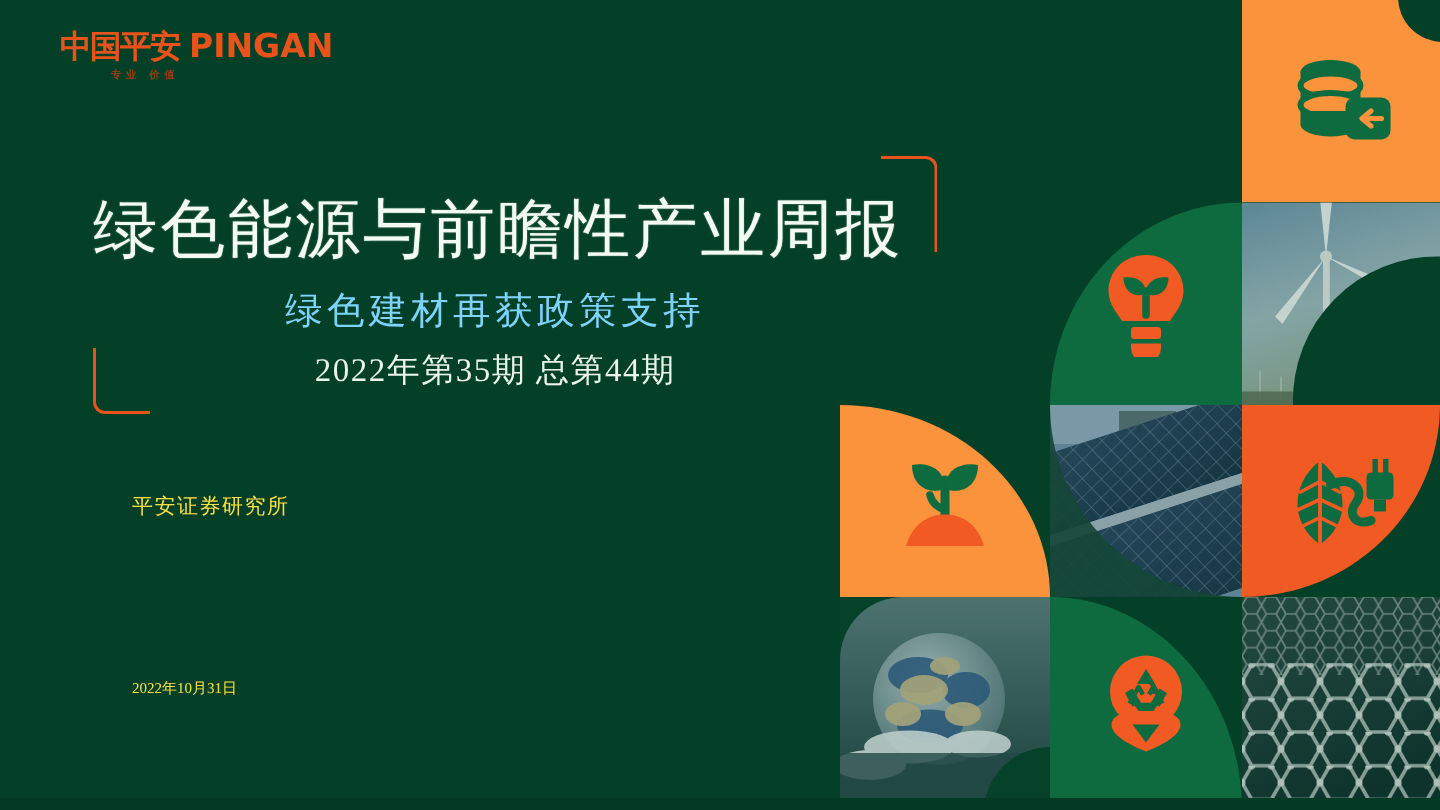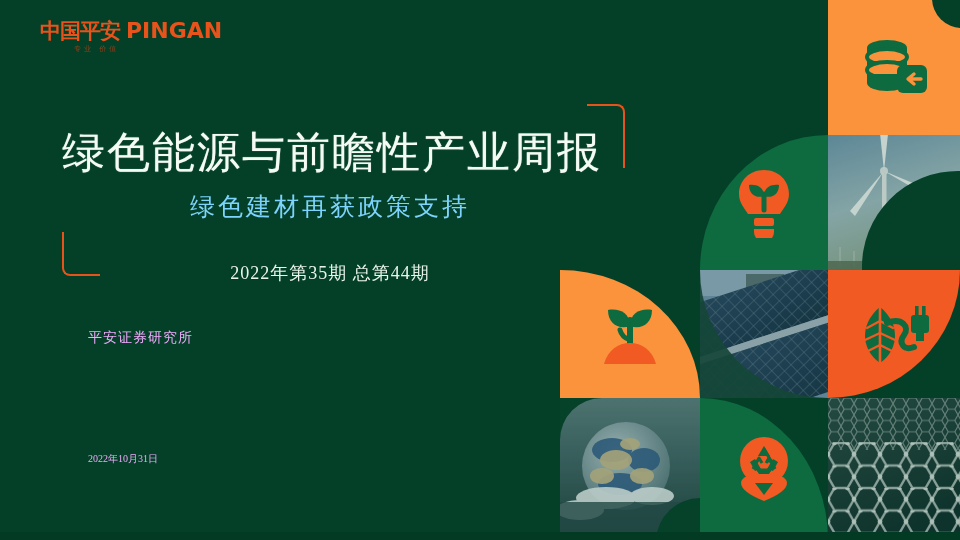--- a/index.html
+++ b/index.html
@@ -22,54 +22,54 @@
   .logo-main{
     font-family:"DejaVu Sans","Liberation Sans",sans-serif;
     font-weight:bold;color:#E8531B;font-size:21px;letter-spacing:1px;
     white-space:nowrap;line-height:22px;
   }
   .logo-main .cn{letter-spacing:-1px;}
   .logo-main .en{font-size:22px;letter-spacing:0px;margin-left:6px;}
   .logo-sub{
     font-family:"DejaVu Sans","Liberation Sans",sans-serif;
     color:#9a3f16;font-size:7px;letter-spacing:3px;margin-left:34px;margin-top:2px;
-    white-space:nowrap;opacity:.95;
+    white-space:nowrap;opacity:.95;font-weight:bold;
   }
 
   .report-kind{
     position:absolute;right:140px;top:30px;
     color:#DCEFE0;font-size:17px;letter-spacing:2px;white-space:nowrap;
   }
 
   .title{
     position:absolute;left:62px;top:124px;width:560px;
     color:#F3FBF3;font-size:43px;font-weight:normal;letter-spacing:2px;
     white-space:nowrap;
     text-shadow:0 0 1px rgba(255,255,255,.6);
   }
   .subtitle{
     position:absolute;left:0px;top:190px;width:660px;text-align:center;
     color:#7dd3fc;font-size:25px;letter-spacing:3px;white-space:nowrap;
   }
   .issue{
     position:absolute;left:0px;top:232px;width:660px;text-align:center;
-    color:#EAF4EA;font-size:18px;letter-spacing:1px;white-space:nowrap;margin-top:29px;
+    color:#EAF4EA;font-size:22px;letter-spacing:1px;white-space:nowrap;
   }
 
   .bracket{position:absolute;border-color:#E8531B;border-style:solid;}
   .bracket-tr{
     left:587px;top:104px;width:36px;height:62px;
     border-width:2px 2px 0 0;border-radius:0 8px 0 0;
   }
   .bracket-bl{
     left:62px;top:232px;width:36px;height:42px;
     border-width:0 0 2px 2px;border-radius:0 0 0 8px;
   }
 
-  .meta{position:absolute;left:88px;color:#f0abfc;white-space:nowrap;}
+  .meta{position:absolute;left:88px;color:#fde047;white-space:nowrap;}
   .meta-1{top:329px;font-size:14px;letter-spacing:1px;}
   .meta-2{top:354px;font-size:14px;letter-spacing:1px;}
   .meta-3{top:401px;font-size:14px;letter-spacing:1px;}
   .meta-4{top:452px;font-size:10px;letter-spacing:0px;}
 
   
   .mosaic{position:absolute;left:560px;top:0;width:400px;height:540px;}
   .cell{position:absolute;overflow:hidden;}
   .q{position:absolute;left:0;top:0;width:100%;height:100%;}
 

